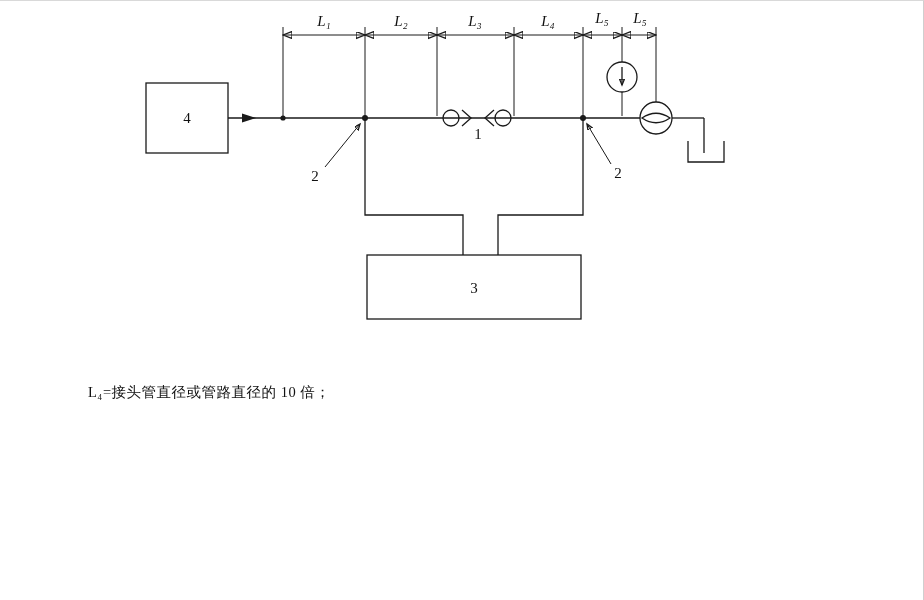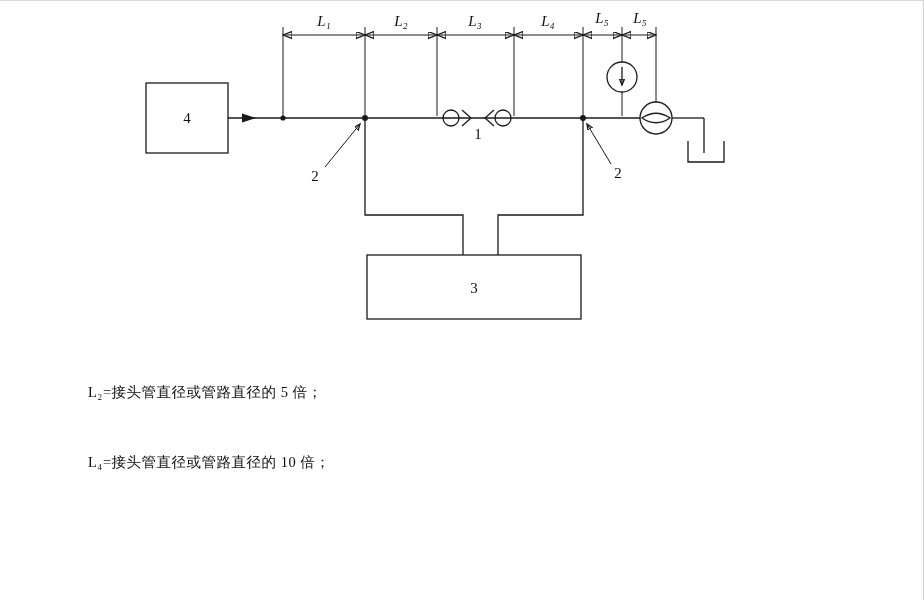--- a/index.html
+++ b/index.html
@@ -126,21 +126,20 @@
       <path d="M583,117 L583,214 L498,214 L498,254"></path>
     </g>
 
     <g>
       <rect x="367" y="254" width="214" height="64"></rect>
       <text class="comp" x="474" y="292">3</text>
     </g>
   </svg>
 
   <div class="legend">
-    <div class="legend-line">L₂=接头管直径或管路直径的 5 倍；</div>
     <div class="legend-line">L₄=接头管直径或管路直径的 10 倍；</div>
     
     
     
     
     
     
   </div>
 
 </div>

